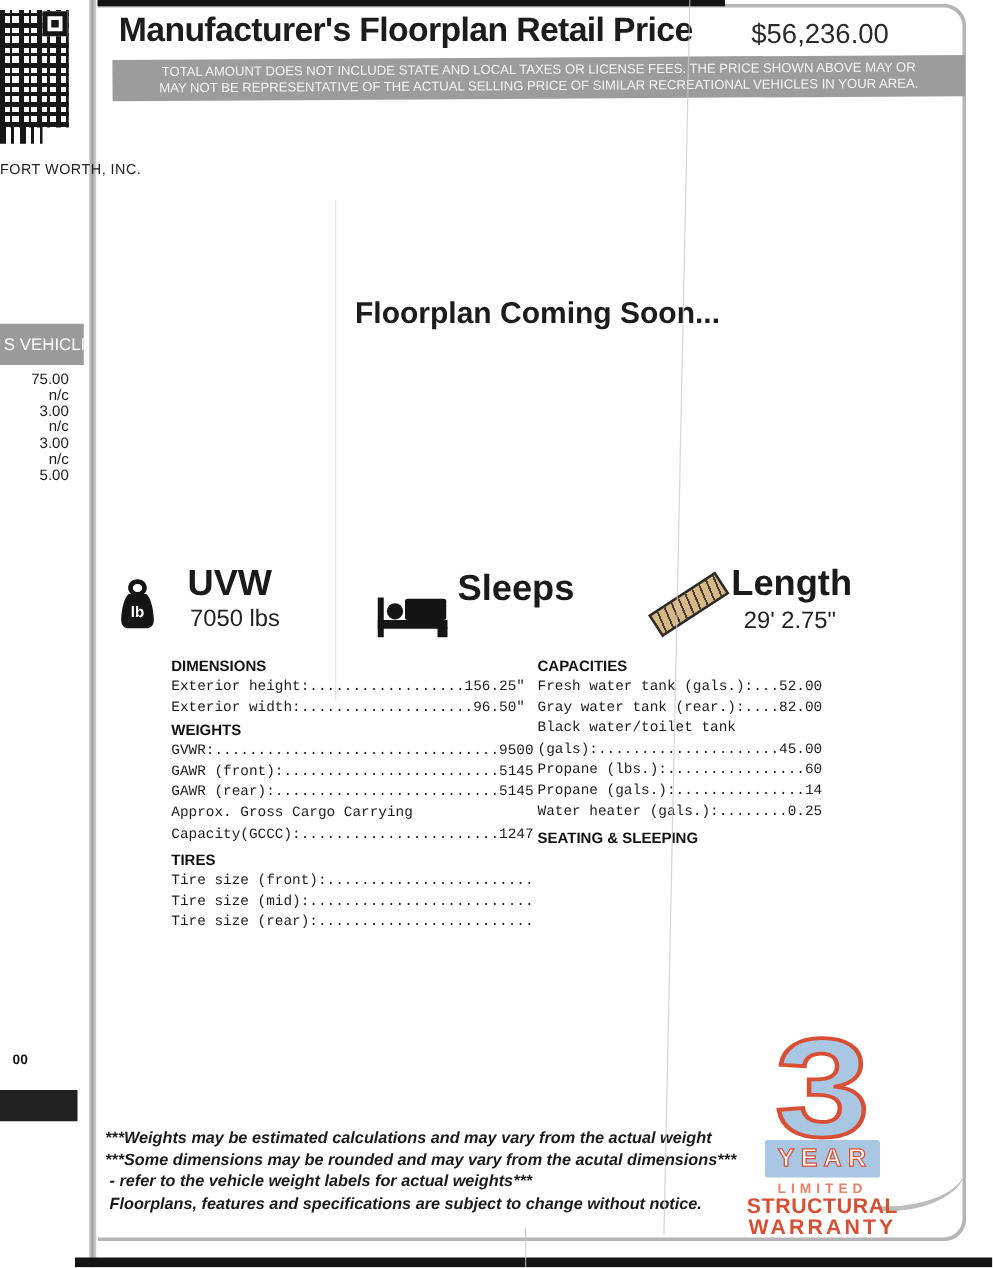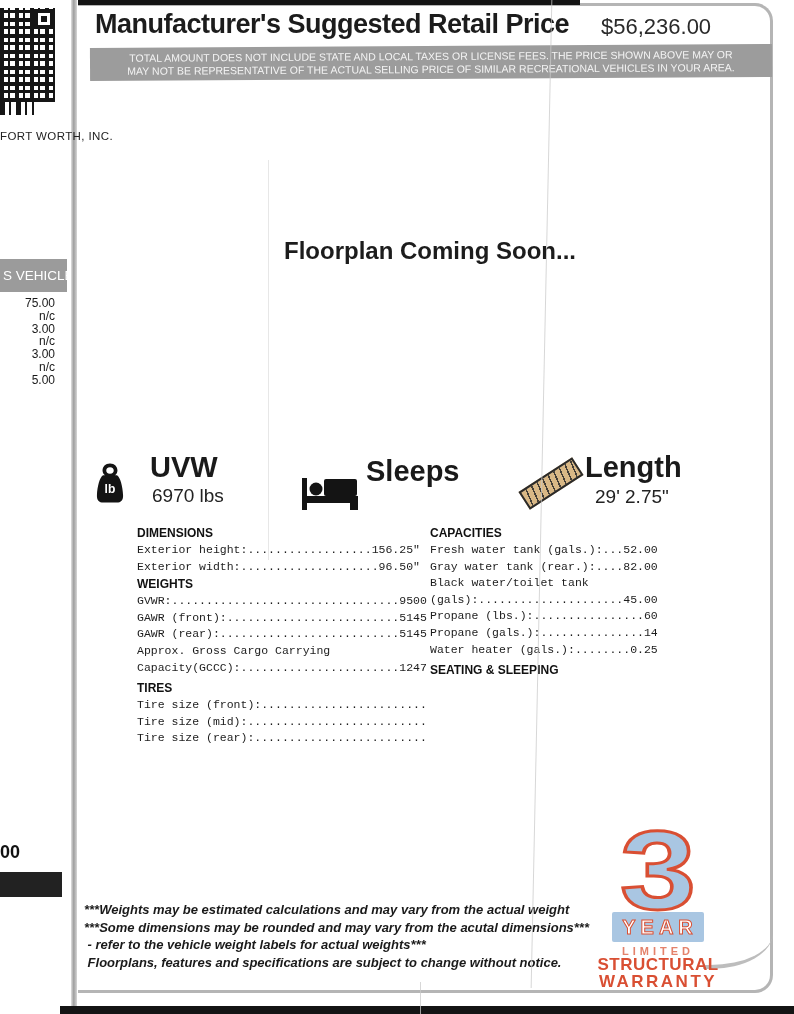--- a/index.html
+++ b/index.html
@@ -35,21 +35,21 @@
   .qr-finder{position:absolute;right:1px;top:1px;width:20px;height:20px;background:#fff;
       border:4px solid #161616;box-sizing:border-box;}
   .qr-finder::after{content:"";position:absolute;left:3px;top:3px;width:6px;height:6px;background:#161616;}
   .qr-sub{position:absolute;left:0;top:100px;width:34px;height:15px;z-index:2;
       background-image:repeating-linear-gradient(90deg,#161616 0 5px,transparent 5px 9px,#161616 9px 11px,transparent 11px 16px);}
   .dealer{position:absolute;left:0;top:130px;font-size:11.5px;letter-spacing:.4px;color:#222;z-index:7;white-space:nowrap;}
   .veh-banner{position:absolute;left:0;top:259px;width:67px;height:33px;background:#9b9b9b;color:#fff;
       font-size:13.5px;line-height:33px;padding-left:3px;box-sizing:border-box;z-index:2;white-space:nowrap;overflow:hidden;}
   .side-prices{position:absolute;left:-14px;top:297px;width:69px;text-align:right;font-size:12px;
       line-height:12.8px;color:#191919;z-index:2;}
-  .partial-total{position:absolute;left:0;top:842px;font-size:18px;font-weight:bold;color:#111;z-index:2;}
+  .partial-total{position:absolute;left:10px;top:842px;font-size:11px;font-weight:bold;color:#111;z-index:2;}
   .side-black-bar{position:absolute;left:0;top:872px;width:62px;height:25px;background:#222;z-index:2;}
 
   
   .floorplan{position:absolute;left:200px;top:237px;width:460px;text-align:center;
       font-size:24px;font-weight:bold;color:#1c1c1c;z-index:5;}
 
   
   .hl-label{position:absolute;font-size:29px;font-weight:bold;color:#1a1a1a;z-index:5;}
   .hl-value{position:absolute;font-size:19px;color:#222;z-index:5;}
   .icon-box{position:absolute;z-index:5;}
@@ -86,21 +86,21 @@
 </style>
 </head>
 <body>
 
 <div class="page">
 
   <div class="card"></div>
   <div class="edge-strip"></div>
   <div class="top-black-bar"></div>
 
-  <div class="title">Manufacturer's Suggested Retail Price</div>
+  <div class="title">Manufacturer's Floorplan Retail Price</div>
   <div class="price">$56,236.00</div>
   <div class="disclaimer">TOTAL AMOUNT DOES NOT INCLUDE STATE AND LOCAL TAXES OR LICENSE FEES. THE PRICE SHOWN ABOVE MAY OR MAY NOT BE REPRESENTATIVE OF  THE ACTUAL SELLING PRICE OF SIMILAR RECREATIONAL VEHICLES IN YOUR AREA.</div>
 
   <div class="qr">
     <div class="qr-finder"></div>
   </div>
   <div class="qr-sub"></div>
   <div class="dealer">FORT WORTH, INC.</div>
   <div class="veh-banner">S VEHICLE</div>
   <div class="side-prices">
@@ -117,21 +117,21 @@
 
   <div class="floorplan">Floorplan Coming Soon...</div>
 
   <div class="icon-box" style="left:96px;top:461px;">
     <svg width="28" height="44" viewBox="0 0 30 46">
       <path d="M15 2 C10 2 7 5.5 7 9.5 C7 11.5 8 13.4 9.5 14.6 L7.5 14.6 C4 17 1.5 26 1 36 C0.8 41 3 44 8 44 L22 44 C27 44 29.2 41 29 36 C28.5 26 26 17 22.5 14.6 L20.5 14.6 C22 13.4 23 11.5 23 9.5 C23 5.5 20 2 15 2 Z M15 6 C17.8 6 19 7.6 19 9.5 C19 11.4 17.8 13 15 13 C12.2 13 11 11.4 11 9.5 C11 7.6 12.2 6 15 6 Z" fill="#141414"></path>
       <text x="15" y="34" font-size="13" font-weight="bold" fill="#ffffff" text-anchor="middle" font-family="Liberation Sans, sans-serif">lb</text>
     </svg>
   </div>
   <div class="hl-label" style="left:150px;top:451px;">UVW</div>
-  <div class="hl-value" style="left:152px;top:485px;">6970 lbs</div>
+  <div class="hl-value" style="left:152px;top:485px;">7050 lbs</div>
 
   <div class="icon-box" style="left:302px;top:466px;">
     <svg width="58" height="44" viewBox="0 0 58 44">
       <rect x="0" y="12" width="5" height="32" fill="#141414"></rect>
       <circle cx="14" cy="23" r="6.5" fill="#141414"></circle>
       <rect x="22" y="13" width="33" height="17" rx="2" fill="#141414"></rect>
       <rect x="0" y="30" width="56" height="7" fill="#141414"></rect>
       <rect x="48" y="36" width="8" height="8" fill="#141414"></rect>
     </svg>
   </div>

